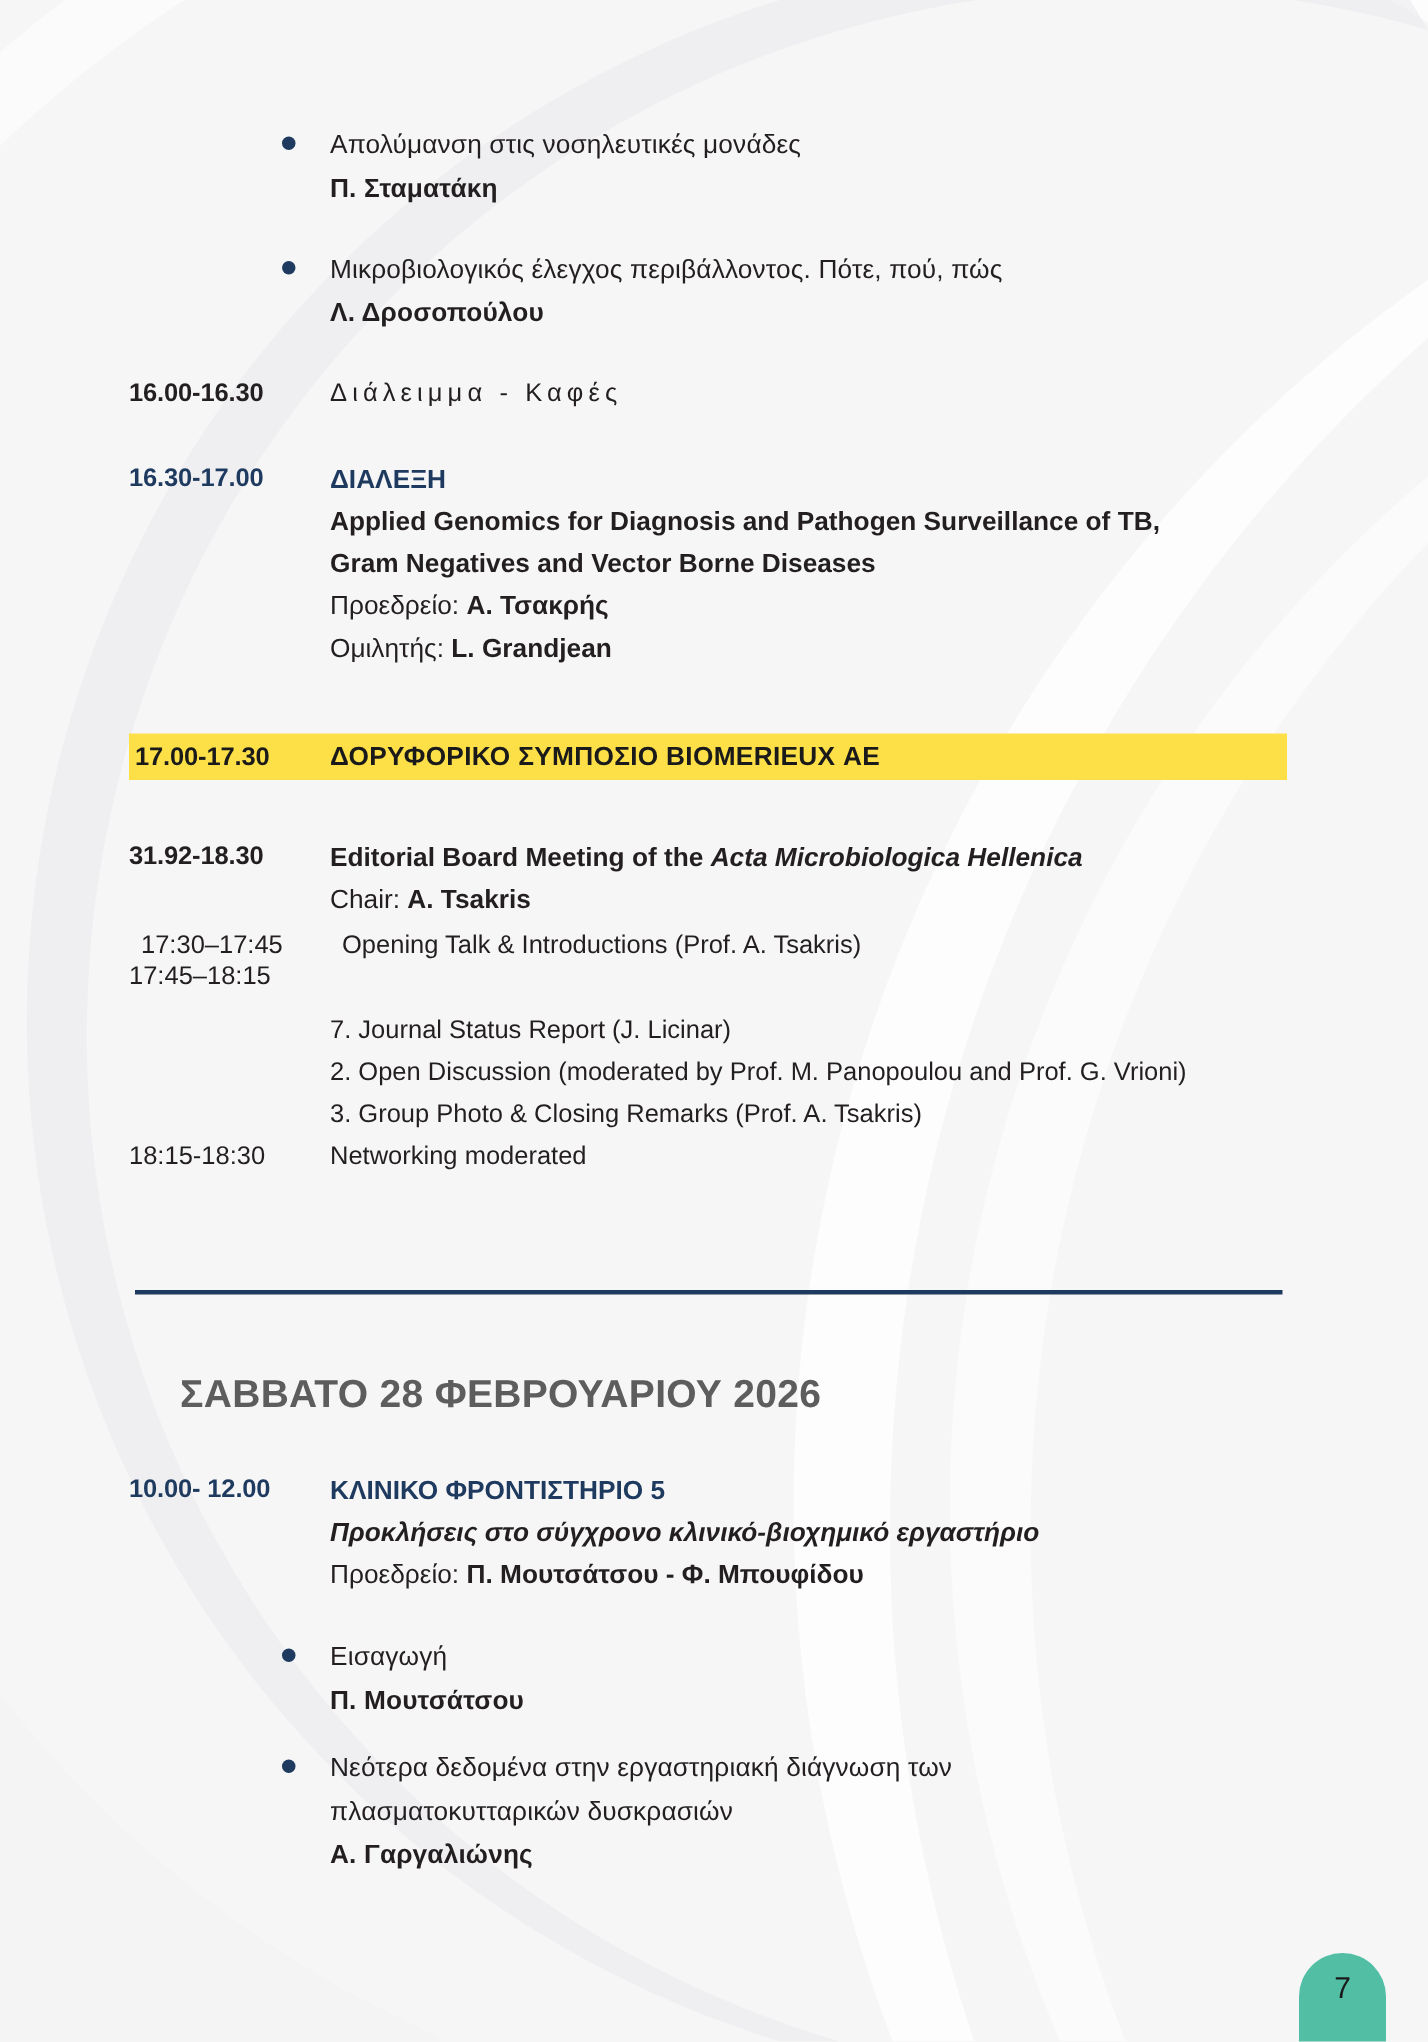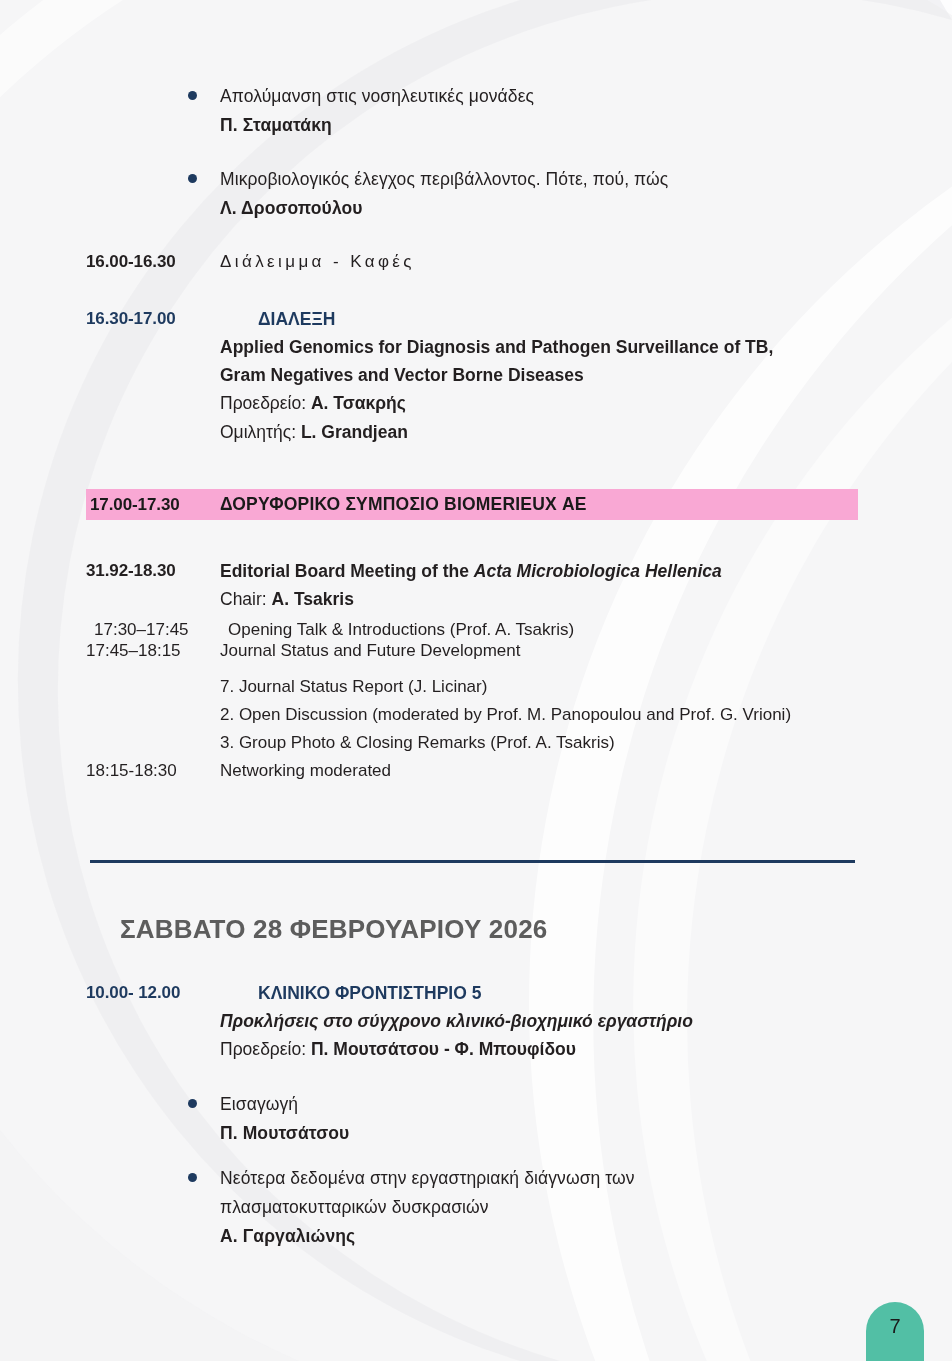--- a/index.html
+++ b/index.html
@@ -106,21 +106,20 @@
     font-size: 17px;
     color: #231f20;
     letter-spacing: 3.4px;
     line-height: 28px;
   }
   .c-blue-bold {
     font-size: 17.5px;
     font-weight: bold;
     color: #1e3a5f;
     line-height: 28px;
-    margin-left: 38px;
   }
   .c-dark-bold {
     font-size: 17.5px;
     font-weight: bold;
     color: #231f20;
     line-height: 28px;
   }
   .c-dark-bold-italic {
     font-size: 17.5px;
     font-weight: bold;
@@ -148,21 +147,21 @@
     font-weight: bold;
   }
 
   
   .hl-bar {
     position: absolute;
     left: 86px;
     top: 489px;
     width: 772px;
     height: 31px;
-    background: #f9a8d4;
+    background: #fde047;
     display: flex;
     align-items: center;
     box-sizing: border-box;
   }
   .hl-bar .hl-time {
     width: 134px;
     flex: 0 0 134px;
     padding-left: 4px;
     box-sizing: border-box;
     font-size: 17px;
@@ -310,21 +309,20 @@
     </div>
   </div>
 
   <div class="blk row" style="left:94px; top:615px; width:790px;">
     <div class="time t-reg-dark">17:30–17:45</div>
     <div class="content c-reg-sm">Opening Talk &amp; Introductions (Prof. A. Tsakris)</div>
   </div>
 
   <div class="blk row" style="left:86px; top:636px; width:790px;">
     <div class="time t-reg-dark">17:45–18:15</div>
-    <div class="content c-reg-sm"> Journal Status and Future Development</div>
   </div>
 
   <div class="blk c-reg-sm sub-num" style="left:0; top:672px;">7.  Journal Status Report (J. Licinar)</div>
   <div class="blk c-reg-sm sub-num" style="left:0; top:700px;">2. Open Discussion (moderated by Prof. M. Panopoulou and Prof. G. Vrioni)</div>
   <div class="blk c-reg-sm sub-num" style="left:0; top:728px;">3.  Group Photo &amp; Closing Remarks (Prof. A. Tsakris)</div>
 
   <div class="blk row" style="left:86px; top:756px; width:790px;">
     <div class="time t-reg-dark">18:15-18:30</div>
     <div class="content c-reg-sm">Networking moderated</div>
   </div>

